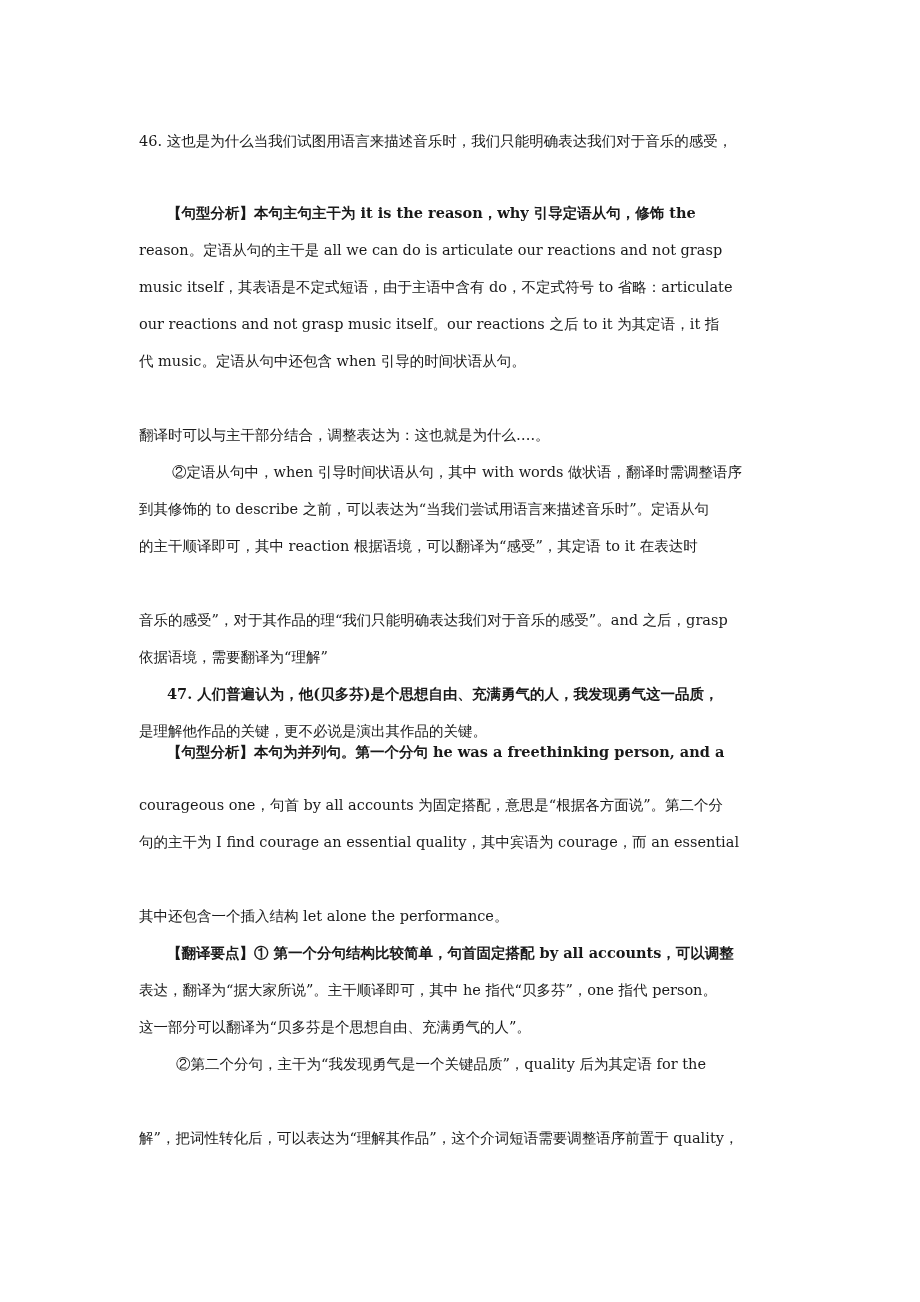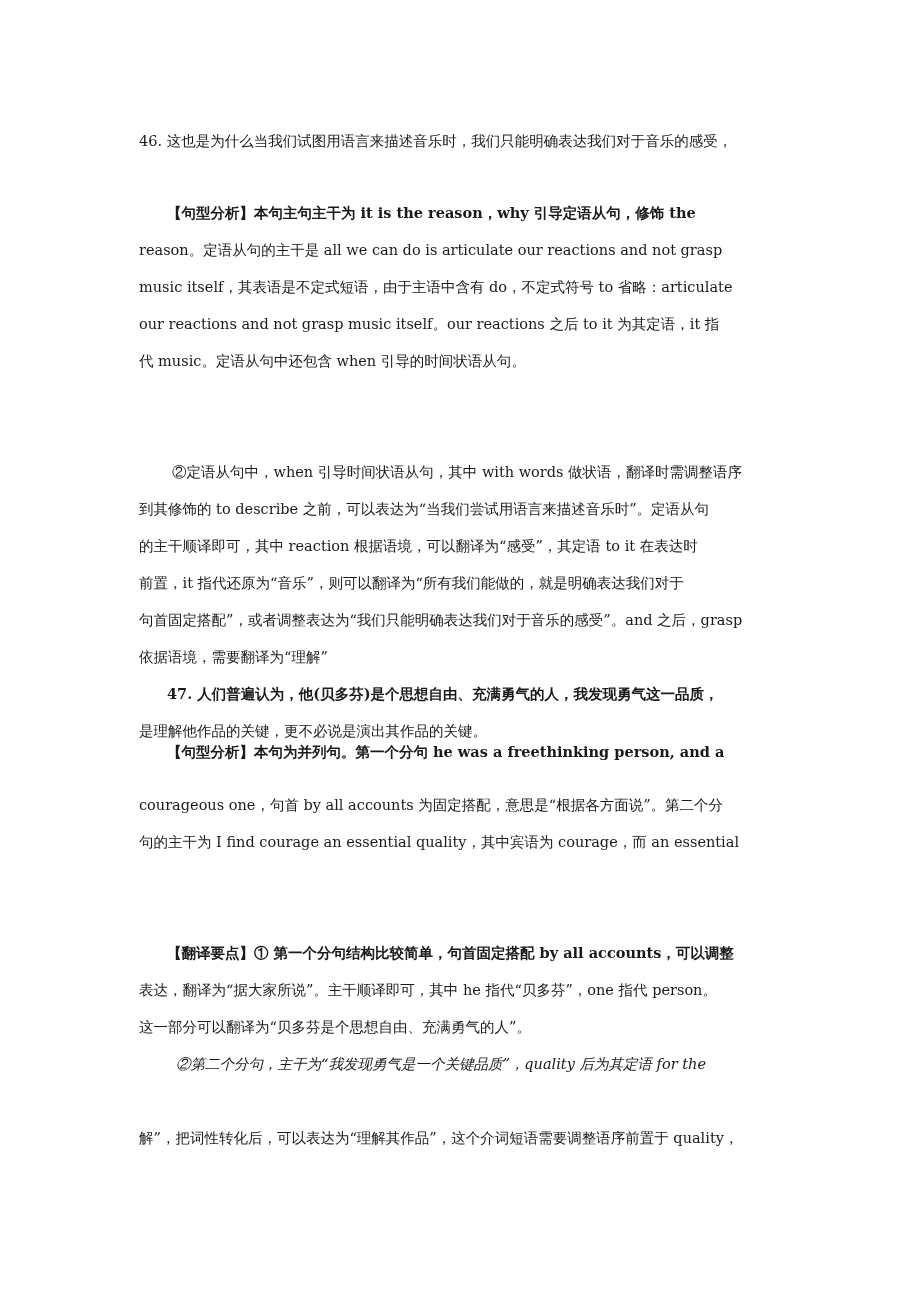--- a/index.html
+++ b/index.html
@@ -3,41 +3,42 @@
 <meta charset="utf-8">
 <style>
   html, body { margin: 0; padding: 0; background: #ffffff; }
   body { width: 920px; height: 1302px; position: relative; overflow: hidden;
          font-family: "DejaVu Serif", "Liberation Serif", serif; color: #1a1a1a; }
   .page { position: absolute; left: 0; top: 0; width: 911px; height: 1302px; background: #fff; }
   .line { position: absolute; left: 139px; width: 665px; font-size: 14.5px; line-height: 20px;
           white-space: nowrap; letter-spacing: 0px; }
   .indent1 { left: 167px; font-weight: bold; }
   .indent2 { left: 172px; }
-  .indent3 { left: 176px; font-style: italic; }
+  .indent3 { left: 176px; }
 </style>
 </head>
 <body>
 
 <div class="page">
   <div class="line" style="top:131px">46. 这也是为什么当我们试图用语言来描述音乐时，我们只能明确表达我们对于音乐的感受，</div>
   <div class="line indent1" style="top:203px">【句型分析】本句主句主干为 it is the reason，why 引导定语从句，修饰 the</div>
   <div class="line" style="top:240px">reason。定语从句的主干是 all we can do is articulate our reactions and not grasp</div>
   <div class="line" style="top:277px">music itself，其表语是不定式短语，由于主语中含有 do，不定式符号 to 省略：articulate</div>
   <div class="line" style="top:314px">our reactions and not grasp music itself。our reactions 之后 to it 为其定语，it 指</div>
   <div class="line" style="top:351px">代 music。定语从句中还包含 when 引导的时间状语从句。</div>
+  <div class="line" style="top:425px">翻译时可以与主干部分结合，调整表达为：这也就是为什么….。</div>
   <div class="line indent2" style="top:462px">②定语从句中，when 引导时间状语从句，其中 with words 做状语，翻译时需调整语序</div>
   <div class="line" style="top:499px">到其修饰的 to describe 之前，可以表达为“当我们尝试用语言来描述音乐时”。定语从句</div>
   <div class="line" style="top:536px">的主干顺译即可，其中 reaction 根据语境，可以翻译为“感受”，其定语 to it 在表达时</div>
-  <div class="line" style="top:573px">前置，it 指代还原为“音乐”，则可以翻译为“所有我们能做的，就是明确表达我们对于</div>
-  <div class="line" style="top:610px">句首固定搭配”，或者调整表达为“我们只能明确表达我们对于音乐的感受”。and 之后，grasp</div>
+  <div class="line" style="top:610px">音乐的感受”，对于其作品的理“我们只能明确表达我们对于音乐的感受”。and 之后，grasp</div>
   <div class="line" style="top:647px">依据语境，需要翻译为“理解”</div>
   <div class="line indent1" style="top:684px">47. 人们普遍认为，他(贝多芬)是个思想自由、充满勇气的人，我发现勇气这一品质，</div>
   <div class="line" style="top:721px">是理解他作品的关键，更不必说是演出其作品的关键。</div>
   <div class="line indent1" style="top:742px">【句型分析】本句为并列句。第一个分句 he was a freethinking person, and a</div>
   <div class="line" style="top:795px">courageous one，句首 by all accounts 为固定搭配，意思是“根据各方面说”。第二个分</div>
   <div class="line" style="top:832px">句的主干为 I find courage an essential quality，其中宾语为 courage，而 an essential</div>
+  <div class="line" style="top:906px">其中还包含一个插入结构 let alone the performance。</div>
   <div class="line indent1" style="top:943px">【翻译要点】① 第一个分句结构比较简单，句首固定搭配 by all accounts，可以调整</div>
   <div class="line" style="top:980px">表达，翻译为“据大家所说”。主干顺译即可，其中 he 指代“贝多芬”，one 指代 person。</div>
   <div class="line" style="top:1017px">这一部分可以翻译为“贝多芬是个思想自由、充满勇气的人”。</div>
   <div class="line indent3" style="top:1054px">②第二个分句，主干为“我发现勇气是一个关键品质”，quality 后为其定语 for the</div>
   <div class="line" style="top:1128px">解”，把词性转化后，可以表达为“理解其作品”，这个介词短语需要调整语序前置于 quality，</div>
 </div>
 
 </body></html>

